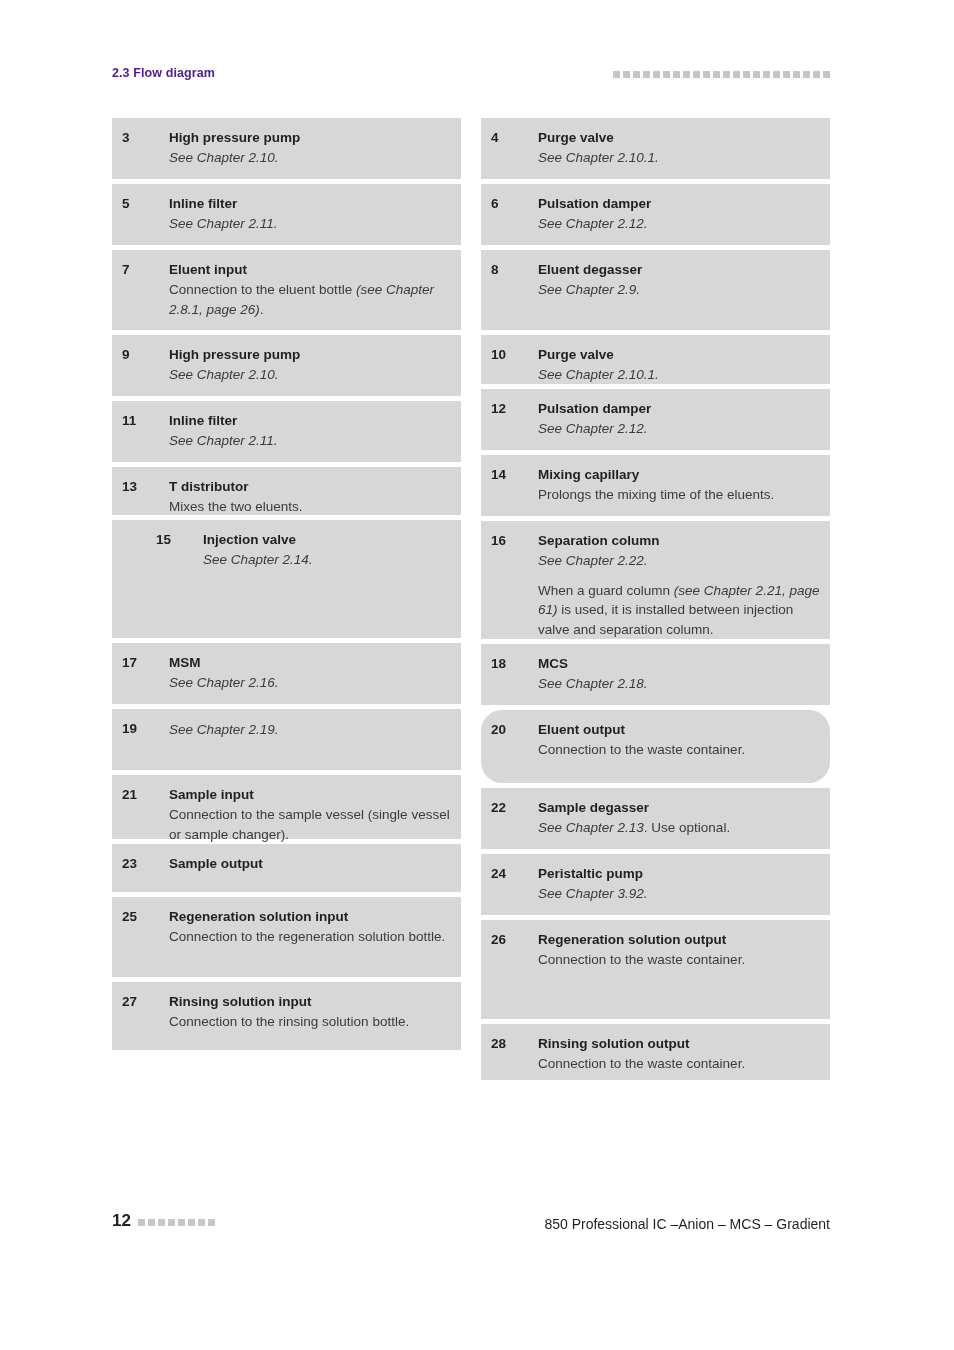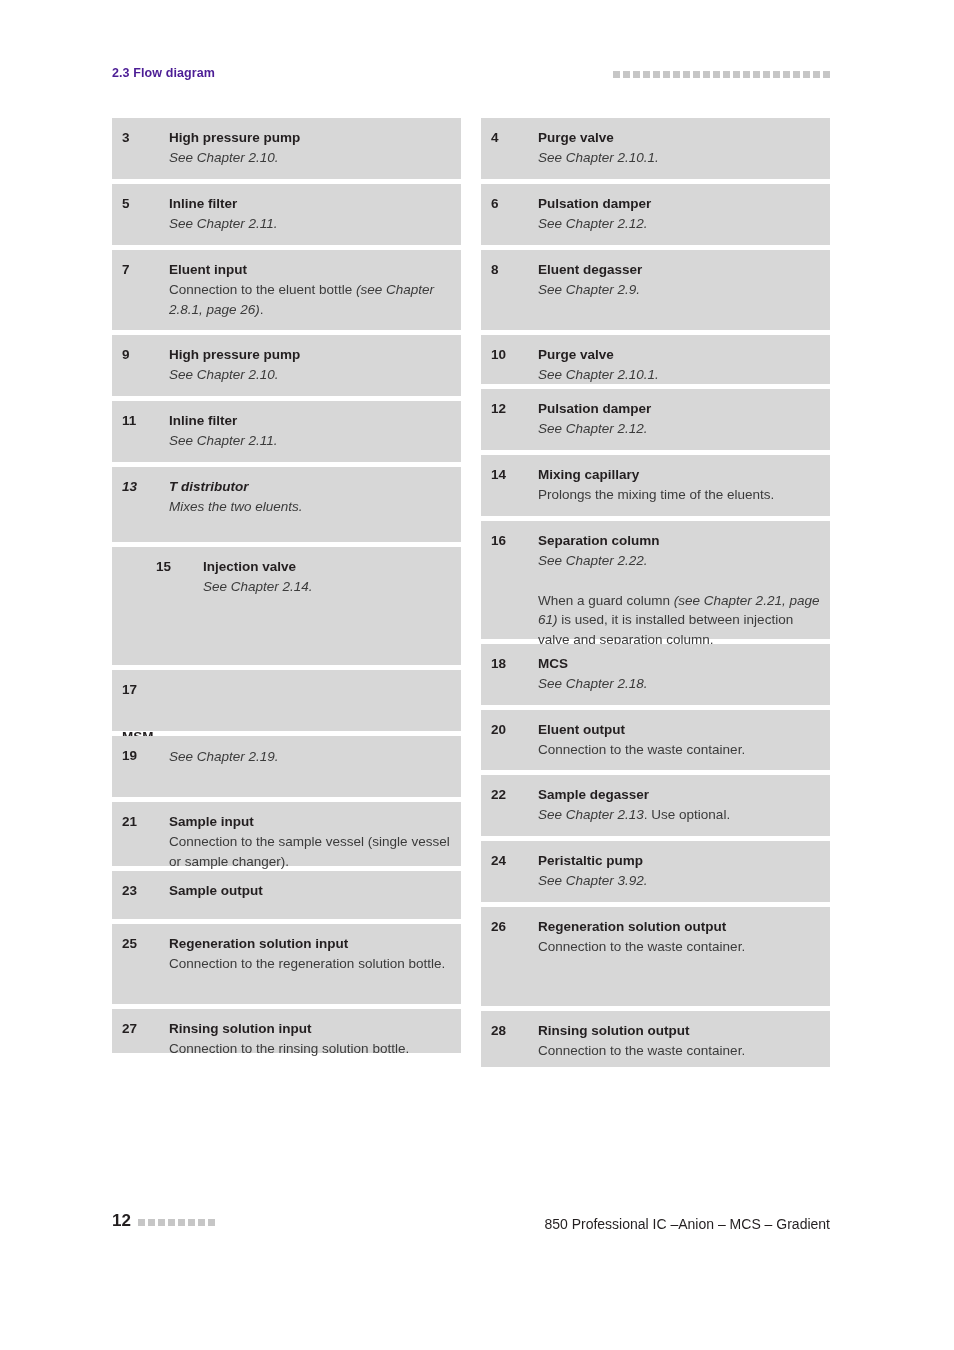--- a/index.html
+++ b/index.html
@@ -98,21 +98,21 @@
     margin: 0;
   }
   .entry-desc {
     font-size: 13.5px;
     font-weight: 400;
     line-height: 19.5px;
     color: #3b3b3b;
     margin: 1px 0 0 0;
   }
   .entry-desc + .entry-desc {
-    margin-top: 20px;
+    margin-top: 10px;
   }
   .entry-desc.italic { font-style: italic; }
   .entry-desc em { font-style: italic; }
 
   
   .page-footer {
     position: absolute;
     left: 112px;
     top: 1212px;
     width: 718px;
@@ -214,35 +214,35 @@
             <p class="entry-desc italic">See Chapter 2.10.</p>
           </div>
         </div>
         <div class="entry" style="height: 61px;">
           <div class="entry-num">11</div>
           <div class="entry-body">
             <p class="entry-title">Inline filter</p>
             <p class="entry-desc italic">See Chapter 2.11.</p>
           </div>
         </div>
-        <div class="entry" style="height: 75px; font-style: italic;">
+        <div class="entry" style="height: 48px;">
           <div class="entry-num">13</div>
           <div class="entry-body">
             <p class="entry-title">T distributor</p>
             <p class="entry-desc">Mixes the two eluents.</p>
           </div>
         </div>
         <div class="entry" style="height: 118px; padding-left: 44px;">
           <div class="entry-num">15</div>
           <div class="entry-body">
             <p class="entry-title">Injection valve</p>
             <p class="entry-desc italic">See Chapter 2.14.</p>
           </div>
         </div>
-        <div class="entry" style="height: 61px; flex-direction: column;">
+        <div class="entry" style="height: 61px;">
           <div class="entry-num">17</div>
           <div class="entry-body">
             <p class="entry-title">MSM</p>
             <p class="entry-desc italic">See Chapter 2.16.</p>
           </div>
         </div>
         <div class="entry" style="height: 61px;">
           <div class="entry-num">19</div>
           <div class="entry-body">
             <p class="entry-desc italic">See Chapter 2.19.</p>
@@ -261,21 +261,21 @@
             <p class="entry-title">Sample output</p>
           </div>
         </div>
         <div class="entry" style="height: 80px;">
           <div class="entry-num">25</div>
           <div class="entry-body">
             <p class="entry-title">Regeneration solution input</p>
             <p class="entry-desc">Connection to the regeneration solution bottle.</p>
           </div>
         </div>
-        <div class="entry" style="height: 44px;">
+        <div class="entry" style="height: 68px;">
           <div class="entry-num">27</div>
           <div class="entry-body">
             <p class="entry-title">Rinsing solution input</p>
             <p class="entry-desc">Connection to the rinsing solution bottle.</p>
           </div>
         </div>
       </div>
     <div class="column" id="col-right">
         <div class="entry" style="height: 61px;">
           <div class="entry-num">4</div>
@@ -327,21 +327,21 @@
             <p class="entry-desc">When a guard column <em>(see Chapter 2.21, page 61)</em> is used, it is installed between injection valve and separation column.</p>
           </div>
         </div>
         <div class="entry" style="height: 61px;">
           <div class="entry-num">18</div>
           <div class="entry-body">
             <p class="entry-title">MCS</p>
             <p class="entry-desc italic">See Chapter 2.18.</p>
           </div>
         </div>
-        <div class="entry" style="height: 60px;">
+        <div class="entry" style="height: 73px; border-radius: 21px;">
           <div class="entry-num">20</div>
           <div class="entry-body">
             <p class="entry-title">Eluent output</p>
             <p class="entry-desc">Connection to the waste container.</p>
           </div>
         </div>
         <div class="entry" style="height: 61px;">
           <div class="entry-num">22</div>
           <div class="entry-body">
             <p class="entry-title">Sample degasser</p>

